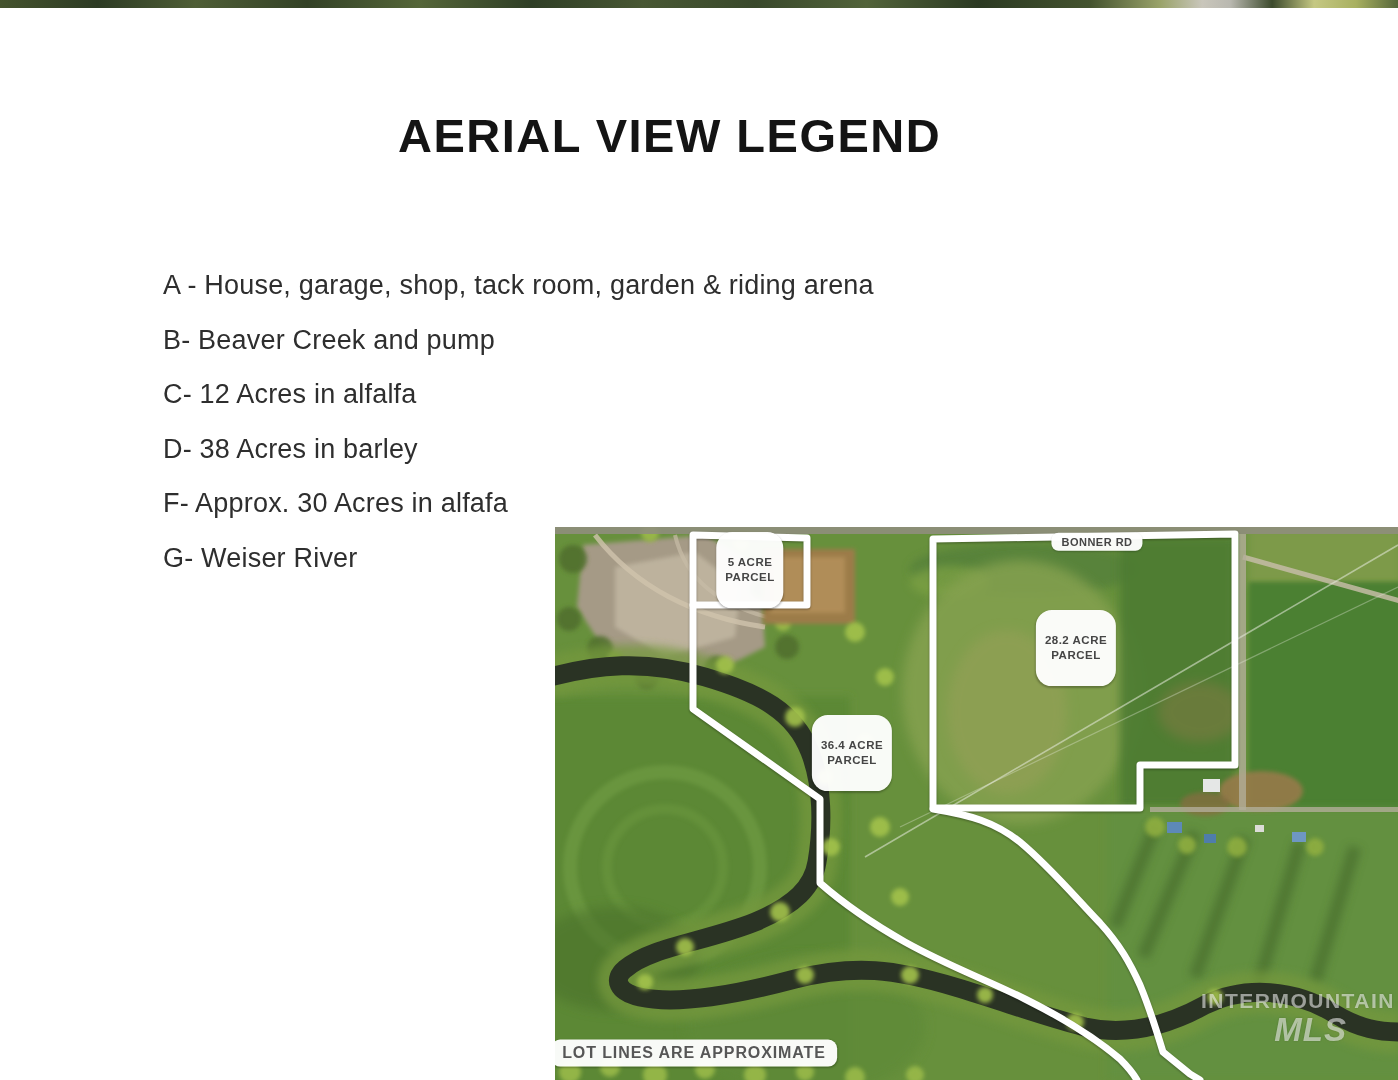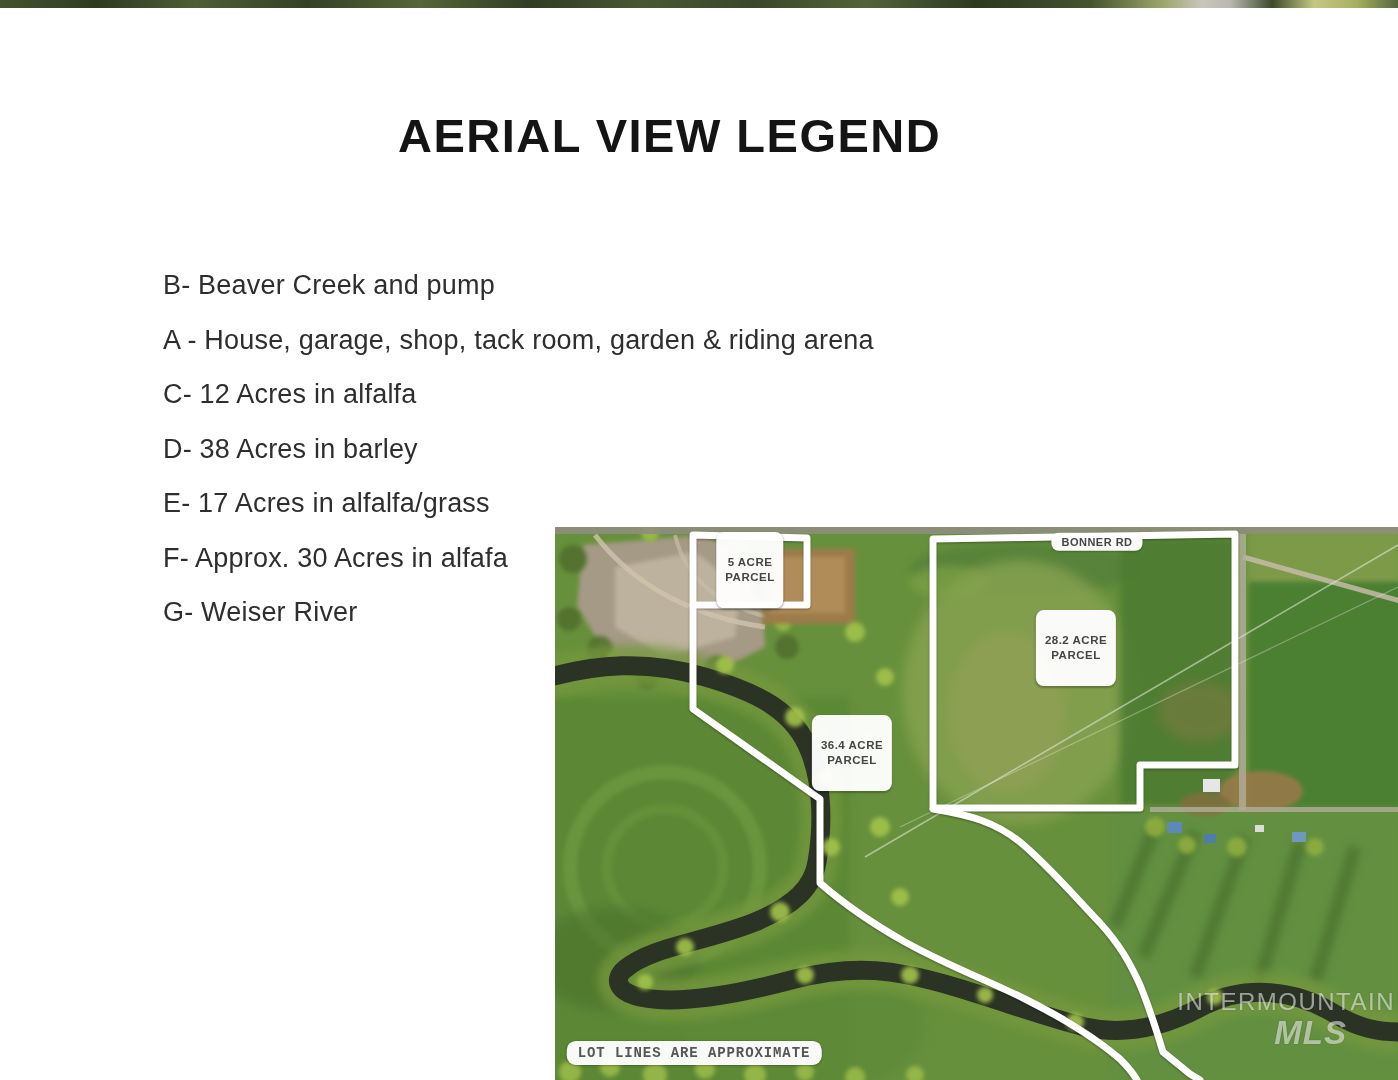--- a/index.html
+++ b/index.html
@@ -27,50 +27,49 @@
   }
   .legend li{height:54.5px;line-height:54.5px;white-space:nowrap;font-weight:400;}
   
   .aerial{
     position:absolute;left:555px;top:527px;width:843px;height:553px;overflow:hidden;
     background:#a21caf;
   }
   .aerial svg{position:absolute;left:0;top:0;display:block;}
   .chip{
     position:absolute;transform:translate(-50%,-50%);
-    background:rgba(255,255,255,.96);border-radius:8px;
+    background:rgba(255,255,255,.96);border-radius:16px;
     color:#454545;font-size:11.5px;font-weight:700;letter-spacing:.5px;
     line-height:1.3;text-align:center;padding:23px 9px;white-space:nowrap;
     box-shadow:0 1px 2px rgba(0,0,0,.25);
   }
   .chip span{display:block;}
   .chip--road{font-size:11px;padding:2px 10px;border-radius:7px;}
-  .chip--disclaimer{font-size:14px;font-weight:600;letter-spacing:.9px;padding:3px 11px;border-radius:9px;color:#565656;font-family:Liberation Mono, monospace;}
+  .chip--disclaimer{font-size:16px;font-weight:600;letter-spacing:.9px;padding:3px 11px;border-radius:9px;color:#565656;}
   .watermark{
     position:absolute;right:3px;top:463px;text-align:right;
     color:rgba(255,255,255,.55);text-shadow:0 0 2px rgba(0,0,0,.18);
     line-height:1;pointer-events:none;
   }
-  .watermark .wm1{font-size:24px;font-weight:400;letter-spacing:1.5px;}
+  .watermark .wm1{font-size:21px;font-weight:700;letter-spacing:1.5px;}
   .watermark .wm2{font-size:33px;font-weight:800;font-style:italic;letter-spacing:1px;padding-right:48px;margin-top:2px;text-align:right;}
 </style>
 </head>
 <body>
 
 <div class="stage">
   <div class="top-strip"></div>
 
   <h1 class="page-title">AERIAL VIEW LEGEND</h1>
 
   <ul class="legend">
+    <li>A - House, garage, shop, tack room, garden &amp; riding arena</li>
     <li>B- Beaver Creek and pump</li>
-    <li>A - House, garage, shop, tack room, garden &amp; riding arena</li>
     <li>C- 12 Acres in alfalfa</li>
     <li>D- 38 Acres in barley</li>
-    <li>E- 17 Acres in alfalfa/grass</li>
     <li>F- Approx. 30 Acres in alfafa</li>
     <li>G- Weiser River</li>
   </ul>
 
   <div class="aerial">
     <svg width="843" height="553" viewBox="0 0 843 553">
       <defs>
         <filter id="b2" x="-40%" y="-40%" width="180%" height="180%">
             <feGaussianBlur stdDeviation="2"></feGaussianBlur>
           </filter>

